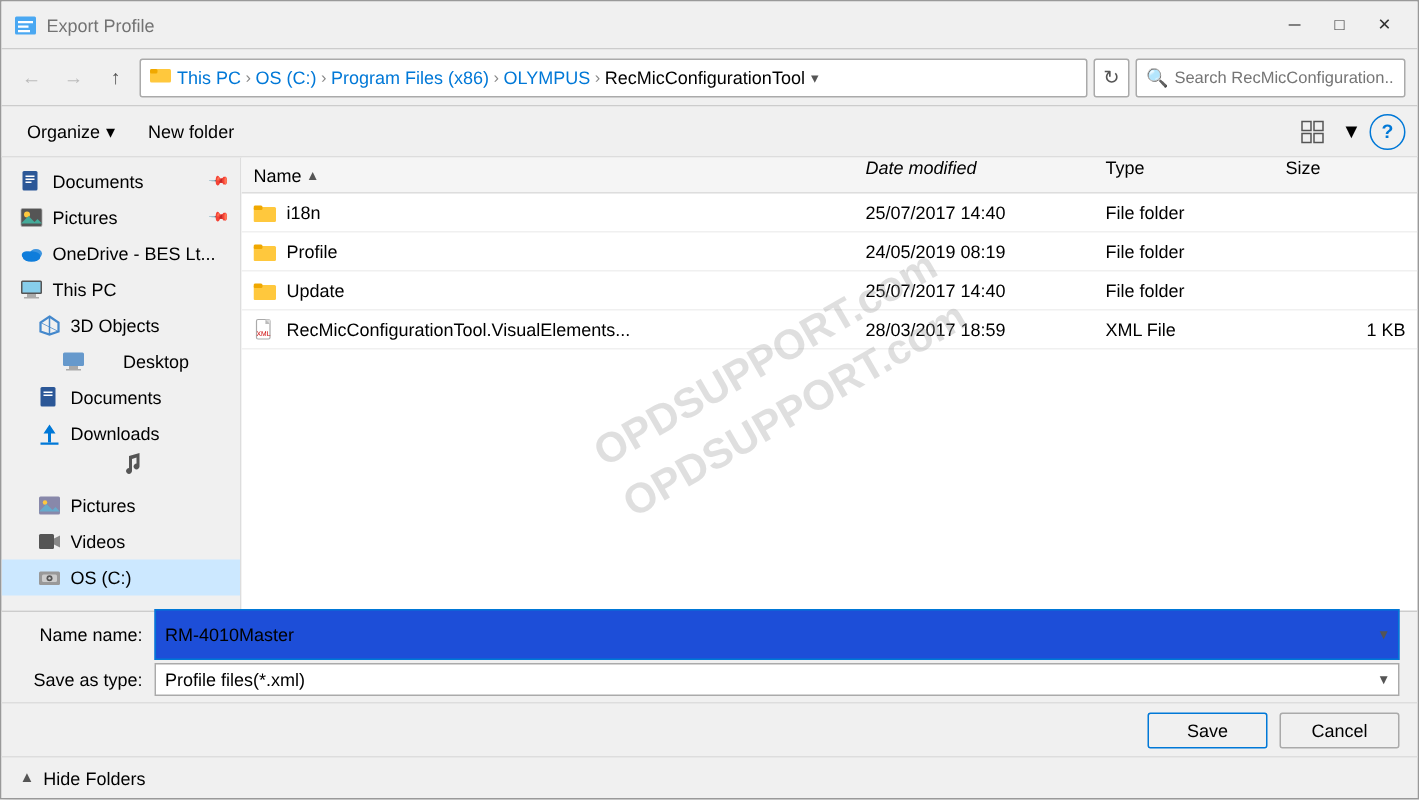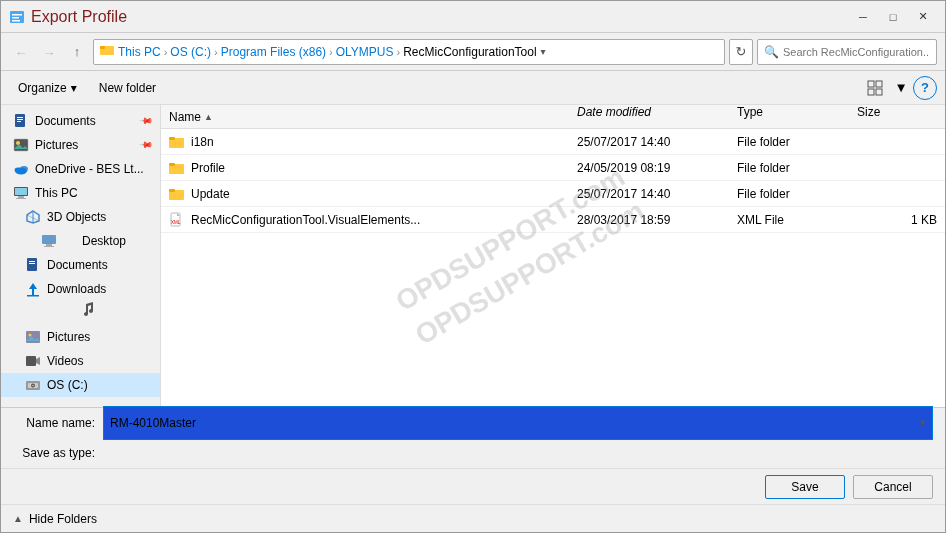--- a/index.html
+++ b/index.html
@@ -34,22 +34,22 @@
       flex-shrink: 0;
     }
     .title-bar-icon {
       width: 16px;
       height: 16px;
       margin-right: 6px;
       flex-shrink: 0;
     }
     .title-bar-title {
       flex: 1;
-      font-size: 16px;
-      color: #7f1d1d;
+      font-size: 12px;
+      color: #737373;
     }
     .title-bar-controls {
       display: flex;
       gap: 2px;
     }
     .title-btn {
       width: 28px;
       height: 24px;
       border: none;
       background: transparent;
@@ -705,20 +705,25 @@
 
   <div class="bottom-section">
     <div class="form-row">
       <label class="form-label">Name name:</label>
       <div class="file-name-input-wrapper">
         <input class="form-input" type="text" value="RM-4010Master" style="width: 100%; padding-right: 20px;">
       </div>
     </div>
     <div class="form-row">
       <label class="form-label">Save as type:</label>
+      <div class="form-select-wrapper">
+        <select class="form-select" style="width:100%; padding-right:20px;">
+          <option>Profile files(*.xml)</option>
+        </select>
+      </div>
     </div>
     <div class="button-row">
       <button class="dialog-btn primary">Save</button>
       <button class="dialog-btn">Cancel</button>
     </div>
     <div class="hide-folders">
       <span class="hide-folders-icon">▲</span>
       <span>Hide Folders</span>
     </div>
   </div>

